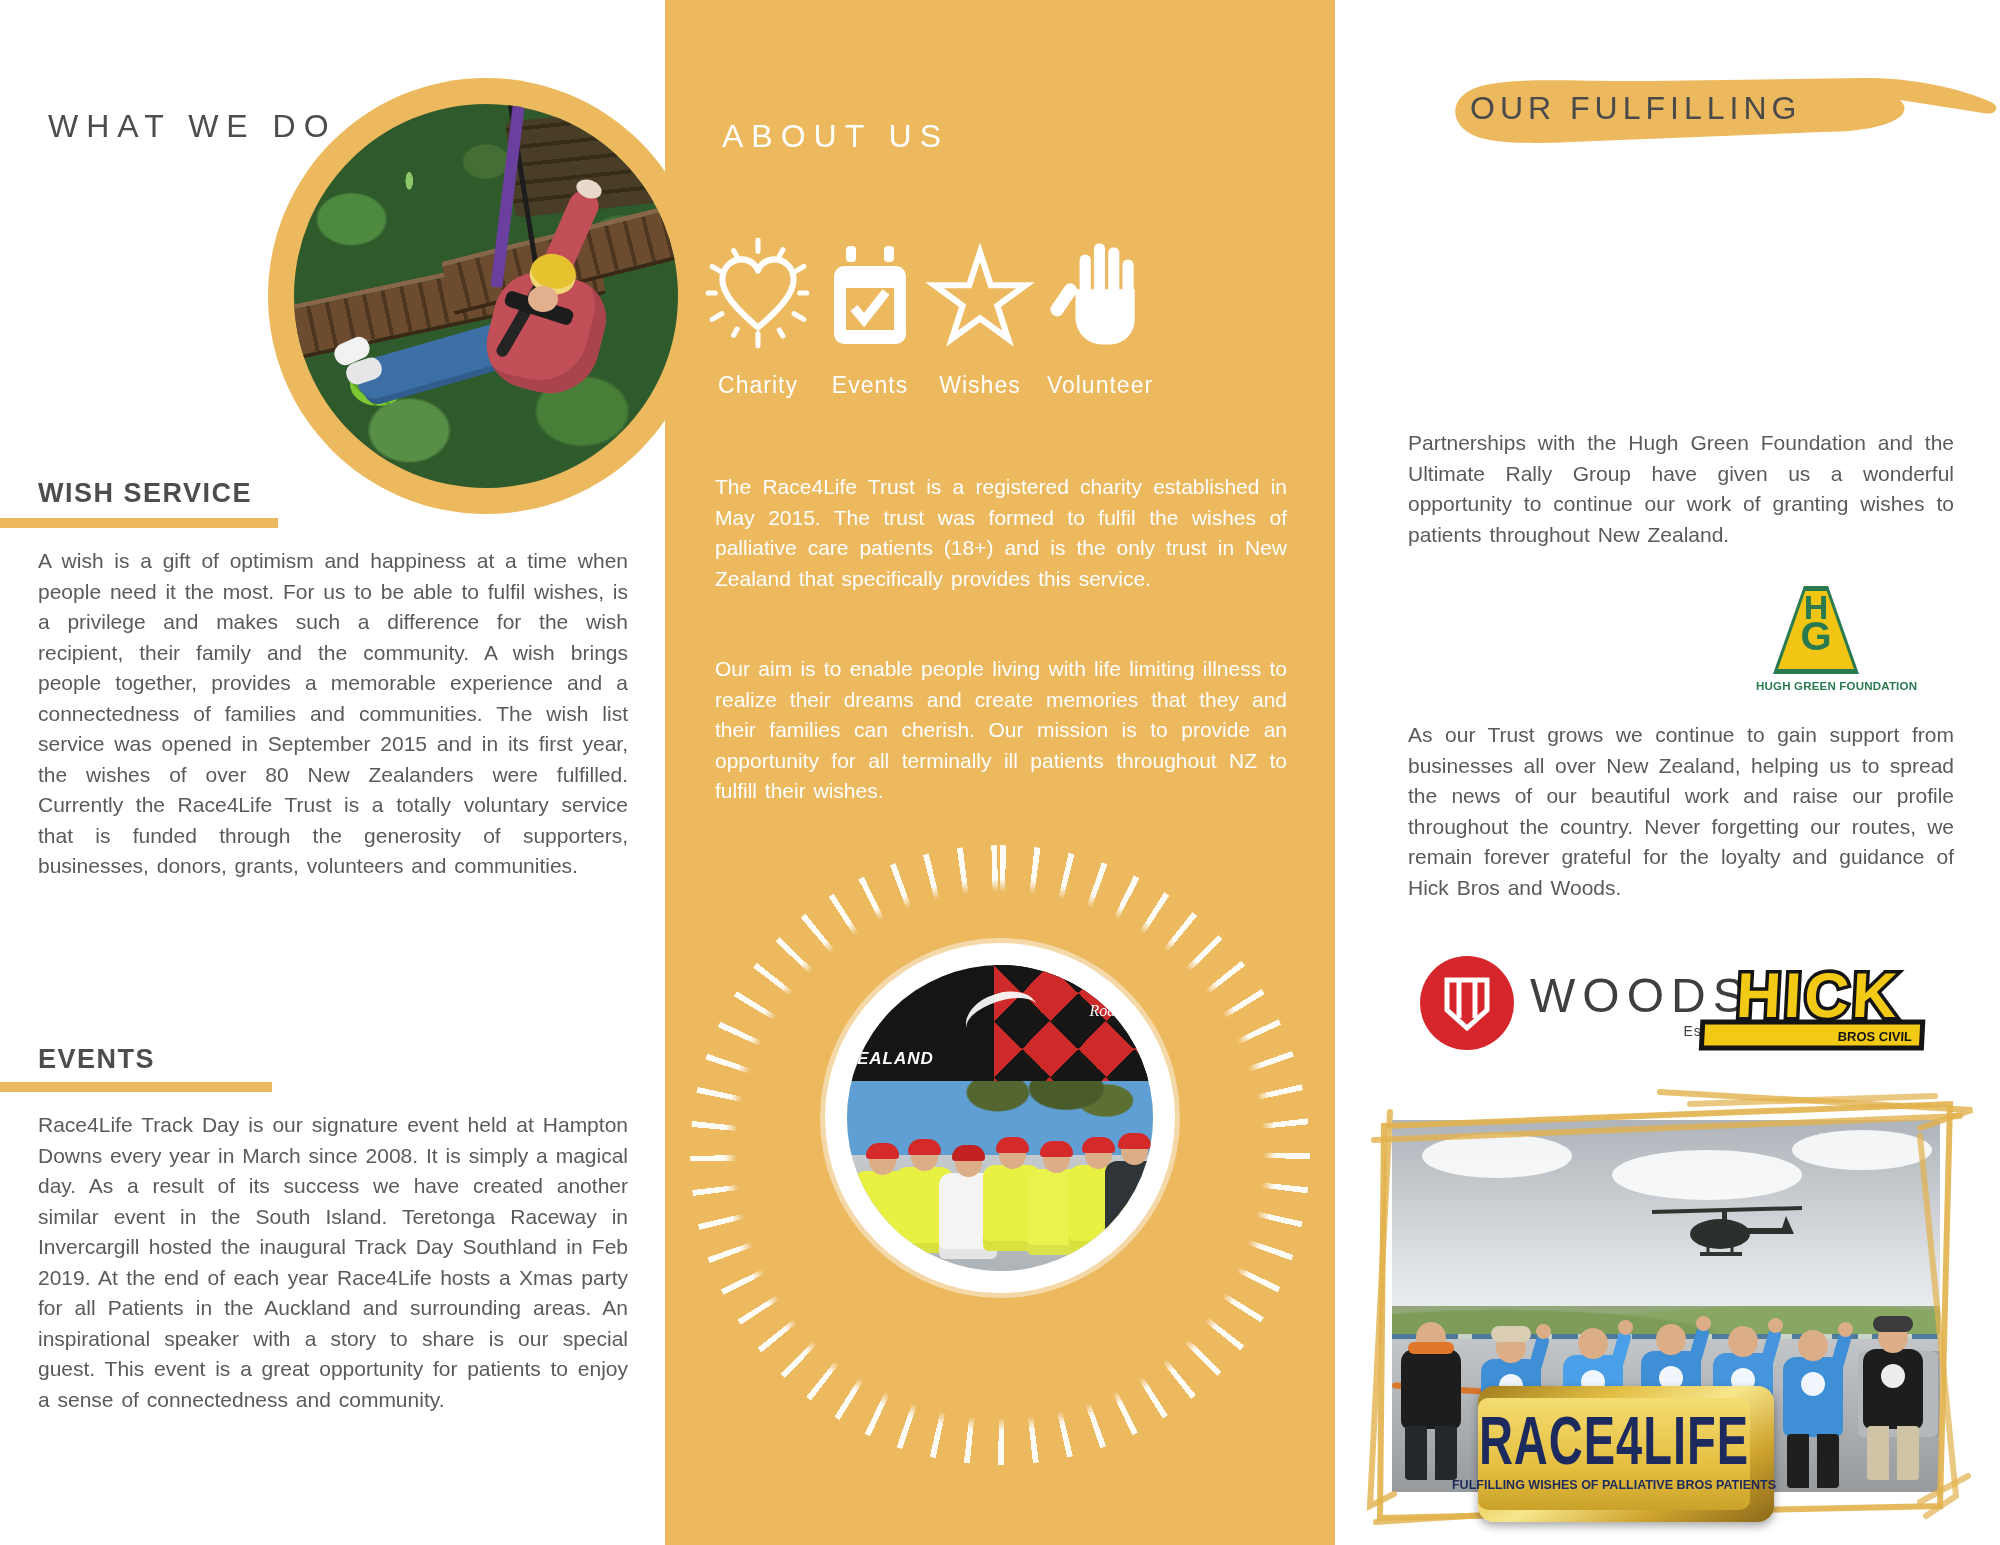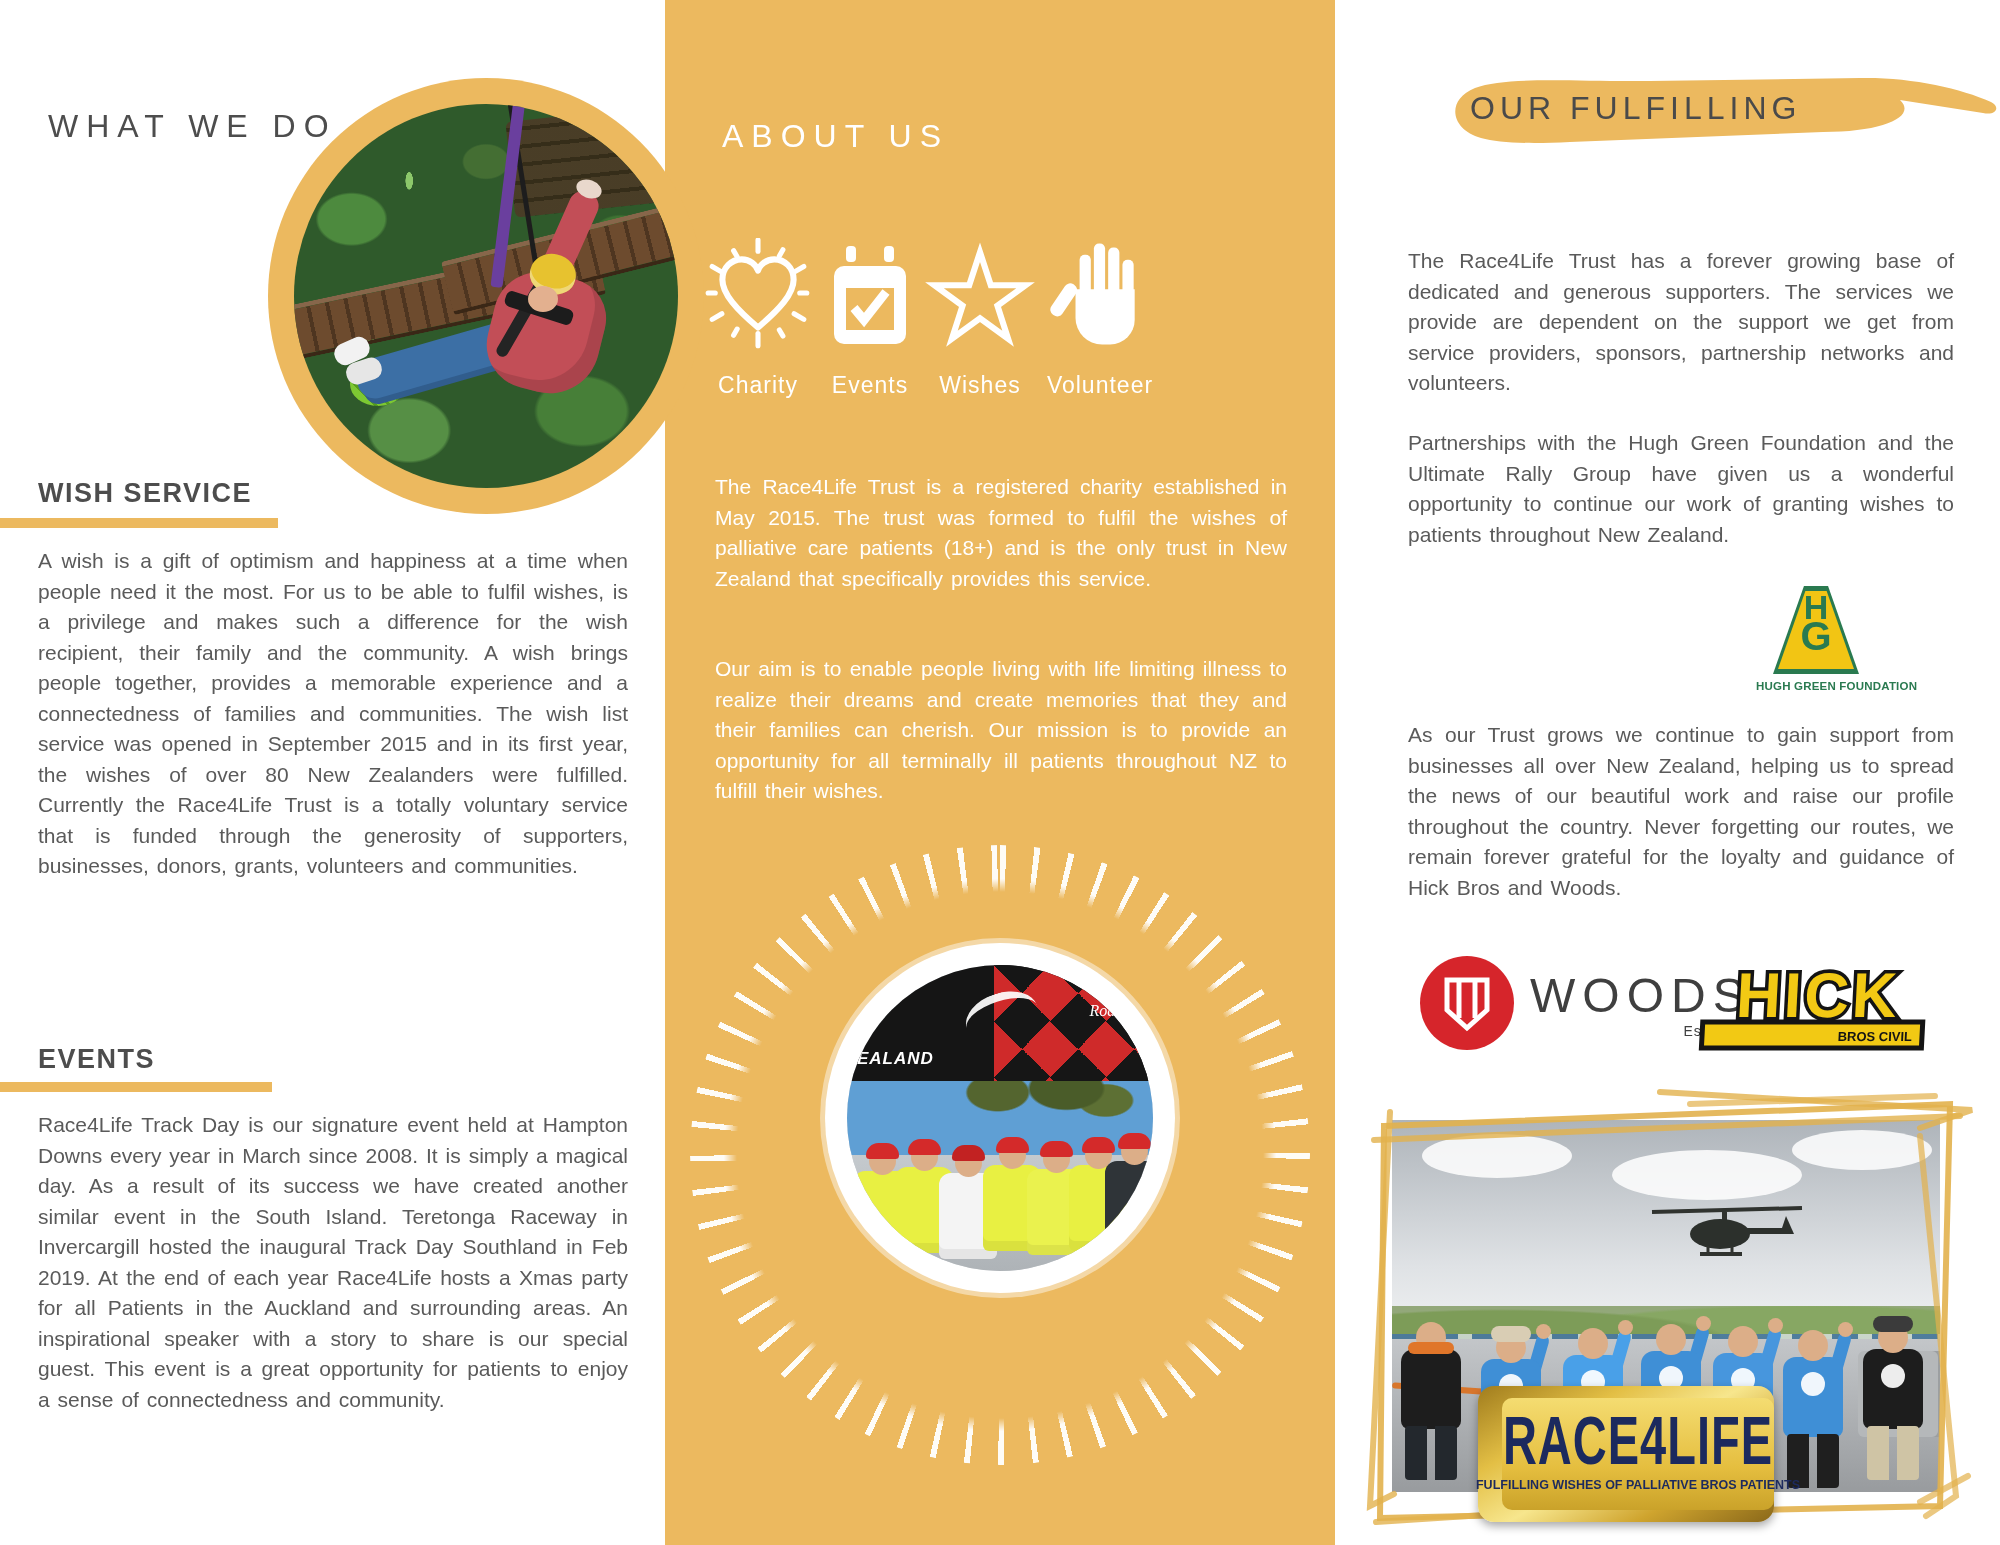--- a/index.html
+++ b/index.html
@@ -136,21 +136,21 @@
   .rfig .torso{position:absolute;top:27px;left:3px;width:60px;height:80px;border-radius:13px 13px 8px 8px;background:var(--shirt,#3f8fd6);}
   .rfig .badge{position:absolute;top:42px;left:21px;width:24px;height:24px;border-radius:50%;background:rgba(255,255,255,.92);}
   .rfig .arm{position:absolute;top:2px;left:54px;width:13px;height:42px;border-radius:7px;background:var(--shirt,#3f8fd6);transform:rotate(16deg);}
   .rfig .fist{position:absolute;top:-8px;left:58px;width:15px;height:15px;border-radius:50%;background:var(--skin,#dcae88);}
   .rfig .legs{position:absolute;top:104px;left:7px;width:52px;height:54px;border-radius:4px;
               background:linear-gradient(90deg,var(--pant,#2a3b55) 0 42%,transparent 42% 58%,var(--pant,#2a3b55) 58% 100%);}
 
   
   .plate{position:absolute;left:1478px;top:1386px;width:296px;height:136px;border-radius:16px;
          background:linear-gradient(150deg,#a07c1d,#e3bf45 28%,#f7e68d 50%,#cfa42e 74%,#8a681a);
-         box-shadow:0 4px 10px rgba(0,0,0,.35);display:flex;align-items:center;justify-content:flex-end;}
+         box-shadow:0 4px 10px rgba(0,0,0,.35);display:flex;align-items:center;justify-content:flex-start;}
   .plate-in{width:272px;height:112px;border-radius:10px;background:linear-gradient(180deg,#f4dc71,#e5be3f 62%,#caa22a);
             display:flex;flex-direction:column;align-items:center;justify-content:center;}
   .plate-title{font-size:47px;font-weight:800;color:#1c2a5e;letter-spacing:1px;transform:scaleY(1.45);line-height:1;}
   .plate-sub{margin-top:14px;font-size:12.5px;font-weight:bold;color:#1c2a5e;white-space:nowrap;}
 </style>
 </head>
 <body>
 
 <div class="page">
 
@@ -303,21 +303,20 @@
         <div>Road R</div>
       </div>
     </div>
   </div>
 
   <svg class="blob" viewBox="0 0 555 78">
     <path d="M36,62 C6,54 0,24 30,12 C62,0 130,6 205,5 L415,2 C465,1 515,12 546,26 C556,31 551,40 538,37 L455,24 C472,40 440,56 378,56 L125,66 C84,68 54,67 36,62 Z" fill="#ECB95F"></path>
   </svg>
   <div class="h-sup">OUR FULFILLING</div>
 
-  <div class="body-txt" style="left:1408px;top:246px;width:546px;">The Race4Life Trust has a forever growing base of dedicated and generous supporters. The services we provide are dependent on the support we get from service providers, sponsors, partnership networks and volunteers.</div>
   <div class="body-txt" style="left:1408px;top:428px;width:546px;">Partnerships with the Hugh Green Foundation and the Ultimate Rally Group have given us a wonderful opportunity to continue our work of granting wishes to patients throughout New Zealand.</div>
 
 
   <div class="hg">
     <div class="hg-shape">
       <div class="hg-inner"></div>
       <div class="hg-letters">
         <div class="hg-h">H</div>
         <div class="hg-g">G</div>
       </div>

